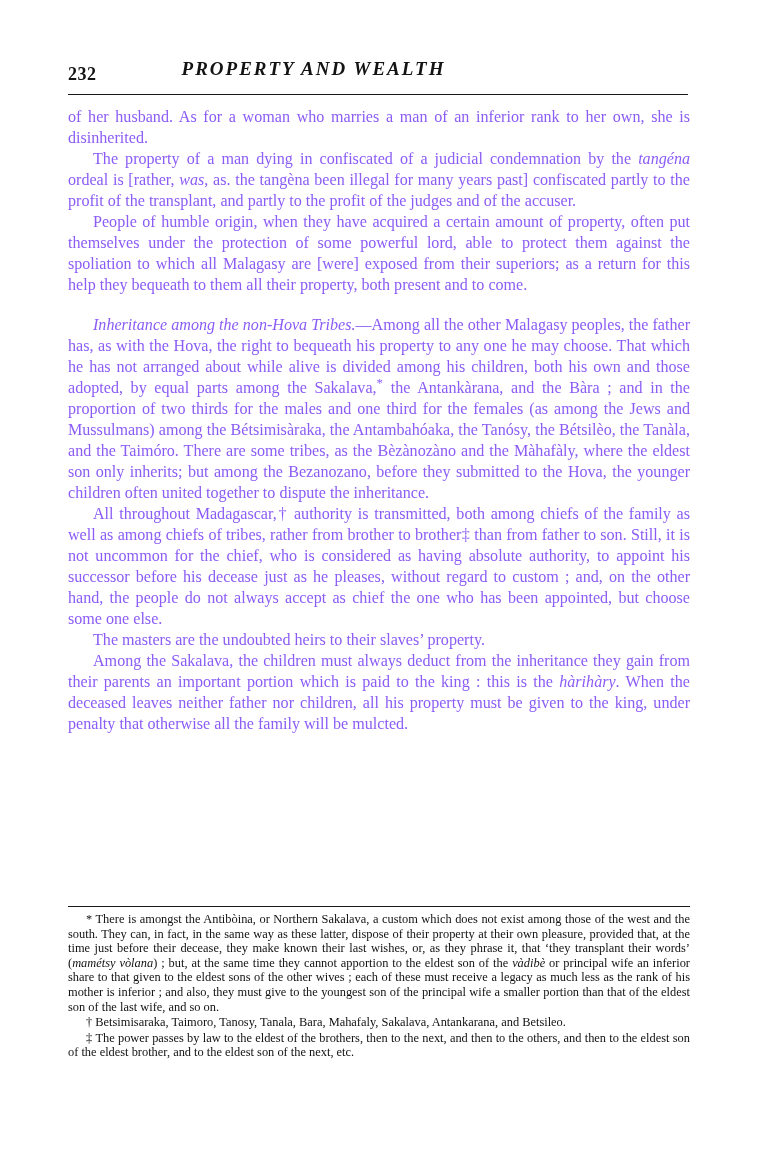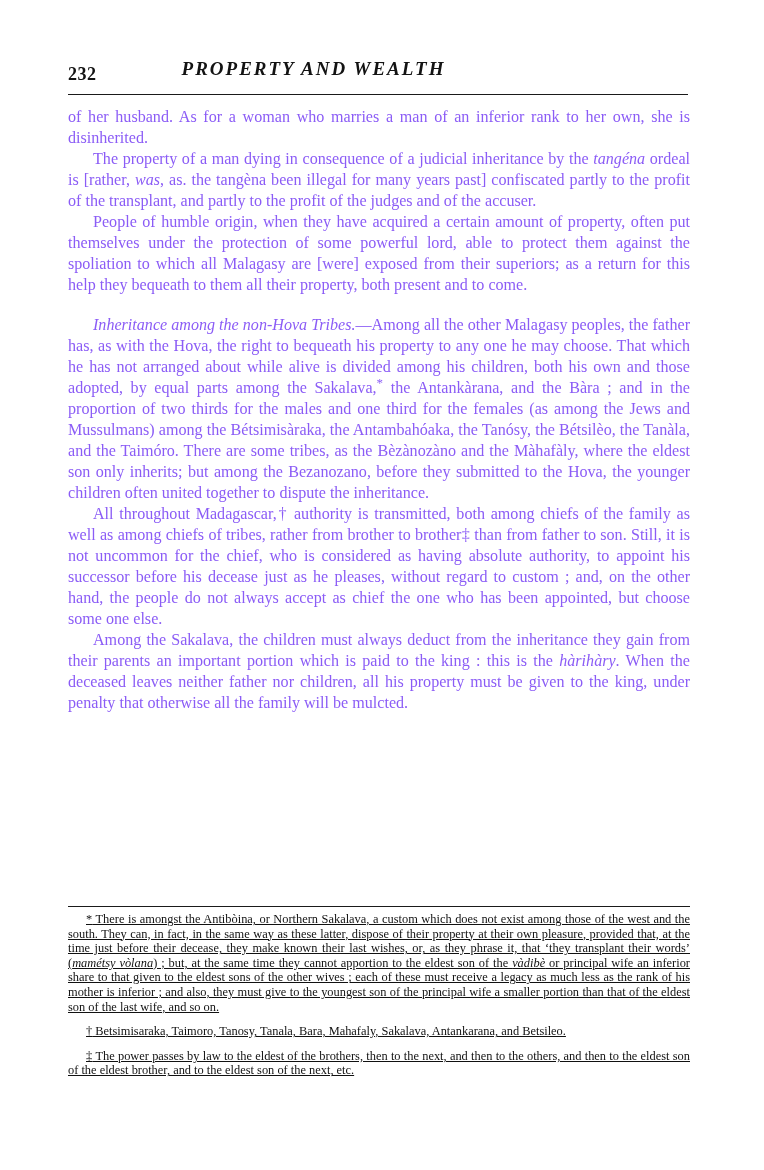--- a/index.html
+++ b/index.html
@@ -105,58 +105,58 @@
   
   .footnotes {
     position: absolute;
     left: 68px;
     top: 912px;
     width: 622px;
     font-size: 12.4px;
     line-height: 14.6px;
     text-align: justify;
     color: #111111;
-    text-decoration: underline;
   }
   .footnotes p {
     margin: 0;
     text-indent: 18px;
     text-align: justify;
   }
   .footnotes p + p {
-    margin-top: 10px;
+    margin-top: 1px;
   }
   .fn-mark {
     font-size: 12.4px;
   }
 </style>
 </head>
 <body>
 
 <div class="page">
 
   <div class="header">
     <span class="folio">232</span>
     <span class="running-title">PROPERTY AND WEALTH</span>
   </div>
   <div class="rule-head"></div>
 
   <div class="body-block">
 
     <p class="no-indent">of her husband.  As for a woman who marries a man of an inferior rank to her own, she is disinherited.</p>
 
-    <p><span>The property of a man dying in consequence of a judicial inheritance by the </span><em>tangéna</em><span> ordeal is [rather, </span><em>was</em><span>, as. the tangèna been illegal for many years past] confiscated partly to the profit of the transplant, and partly to the profit of the judges and of the accuser.</span></p>
+    <p><span>The property of a man dying in confiscated of a judicial condemnation by the </span><em>tangéna</em><span> ordeal is [rather, </span><em>was</em><span>, as. the tangèna been illegal for many years past] confiscated partly to the profit of the transplant, and partly to the profit of the judges and of the accuser.</span></p>
 
     <p>People of humble origin, when they have acquired a certain amount of property, often put themselves under the protection of some powerful lord, able to protect them against the spoliation to which all Malagasy are [were] exposed from their superiors; as a return for this help they bequeath to them all their property, both present and to come.</p>
 
     <p class="gap-before"><span class="run-in">Inheritance among the non-Hova Tribes.</span><span>—Among all the other Malagasy peoples, the father has, as with the Hova, the right to bequeath his property to any one he may choose.  That which he has not arranged about while alive is divided among his children, both his own and those adopted, by equal parts among the Sakalava,</span><sup class="fn">*</sup><span> the Antankàrana, and the Bàra ; and in the proportion of two thirds for the males and one third for the females (as among the Jews and Mussulmans) among the Bétsimisàraka, the Antambahóaka, the Tanósy, the Bétsilèo, the Tanàla, and the Taimóro.  There are some tribes, as the Bèzànozàno and the Màhafàly, where the eldest son only inherits; but among the Bezanozano, before they submitted to the Hova, the younger children often united together to dispute the inheritance.</span></p>
 
     <p><span>All throughout Madagascar,</span><span>†</span><span> authority is transmitted, both among chiefs of the family as well as among chiefs of tribes, rather from brother to brother</span><span>‡</span><span> than from father to son.  Still, it is not uncommon for the chief, who is considered as having absolute authority, to appoint his successor before his decease just as he pleases, without regard to custom ; and, on the other hand, the people do not always accept as chief the one who has been appointed, but choose some one else.</span></p>
 
 
+    <p>The masters are the undoubted heirs to their slaves’ property.</p>
 
     <p><span>Among the Sakalava, the children must always deduct from the inheritance they gain from their parents an important portion which is paid to the king : this is the </span><em>hàrihàry</em><span>.  When the deceased leaves neither father nor children, all his property must be given to the king, under penalty that otherwise all the family will be mulcted.</span></p>
 
   </div>
 
   <div class="rule-foot"></div>
 
   <div class="footnotes">
 
     <p><span class="fn-mark">*</span><span> There is amongst the Antibòina, or Northern Sakalava, a custom which does not exist among those of the west and the south.  They can, in fact, in the same way as these latter, dispose of their property at their own pleasure, provided that, at the time just before their decease, they make known their last wishes, or, as they phrase it, that ‘they transplant their words’ (</span><em>mamétsy vòlana</em><span>) ; but, at the same time they cannot apportion to the eldest son of the </span><em>vàdibè</em><span> or principal wife an inferior share to that given to the eldest sons of the other wives ; each of these must receive a legacy as much less as the rank of his mother is inferior ; and also, they must give to the youngest son of the principal wife a smaller portion than that of the eldest son of the last wife, and so on.</span></p>

